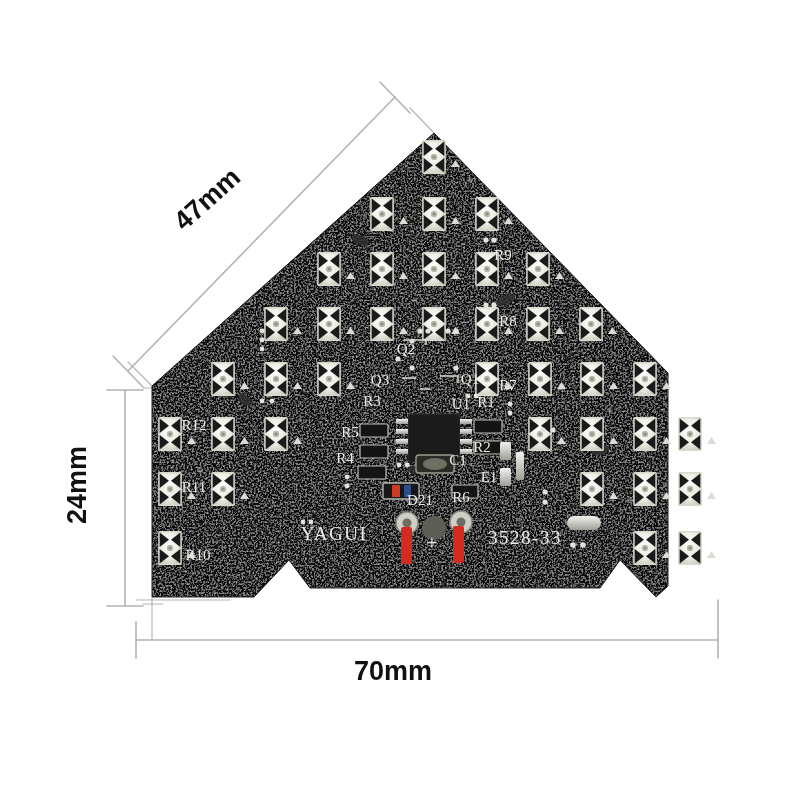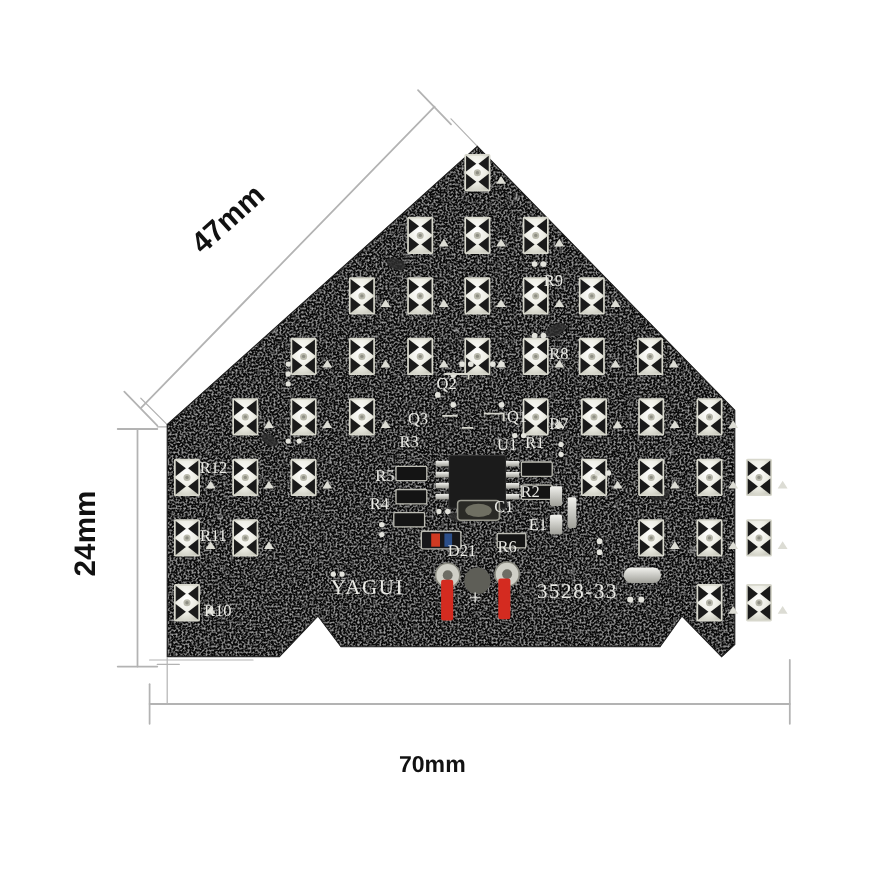--- a/index.html
+++ b/index.html
@@ -26,23 +26,22 @@
     transform-origin:0 0;
   }
   #label-24{
     left:62px; top:524px;
     font-size:27px;
     transform:rotate(-90deg);
     transform-origin:0 0;
   }
   #label-70{
     left:393px; top:656px;
-    font-size:21px;
+    font-size:27px;
     transform:translateX(-50%);
-    margin-top:28px;
   }
   .silk{
     fill:#e9e9e4;
     font-family:"Liberation Serif", serif;
     font-weight:400;
   }
 </style>
 </head>
 <body>
 

